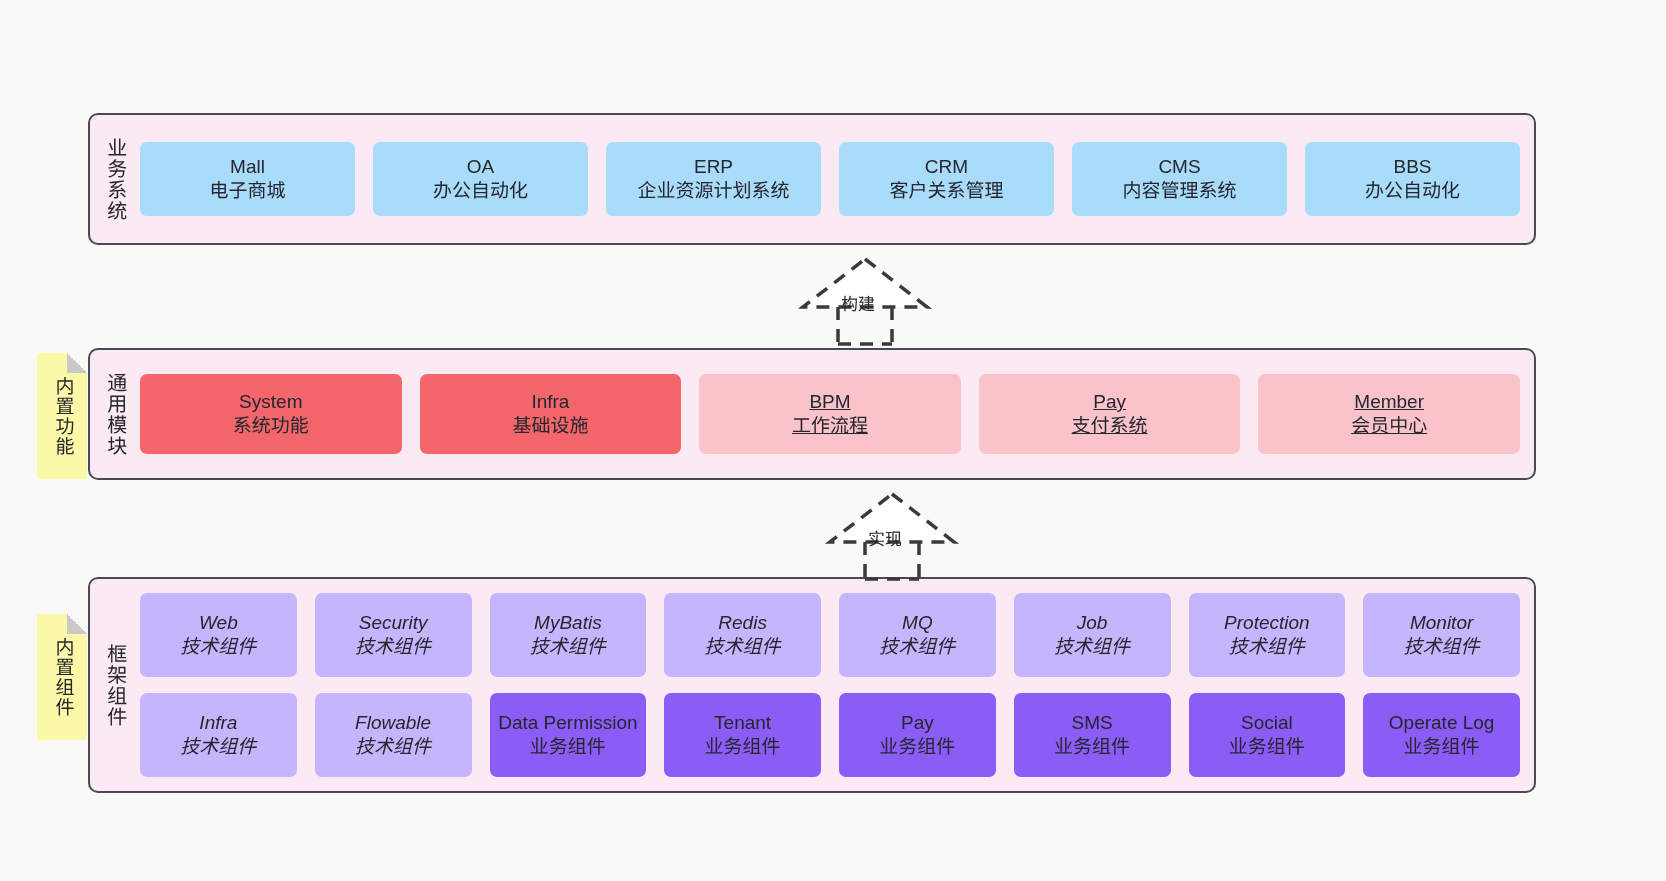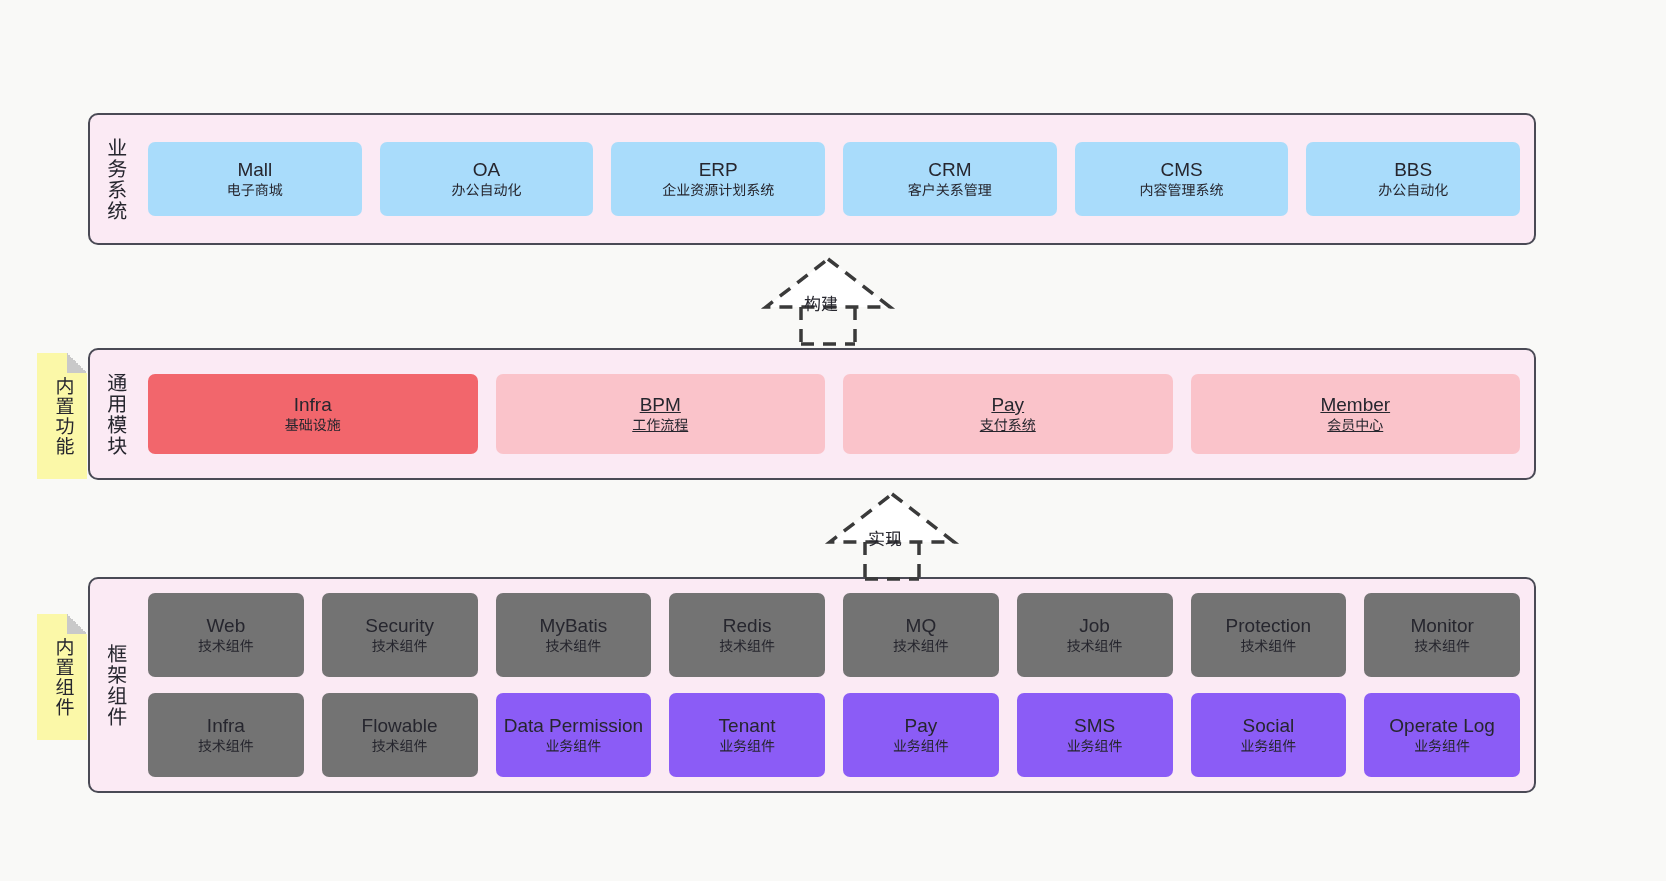--- a/index.html
+++ b/index.html
@@ -40,42 +40,41 @@
     display: flex;
     flex-direction: column;
     justify-content: center;
     gap: 16px;
     padding: 0 14px 0 0;
   }
   .row {
     display: flex;
     gap: 18px;
     align-items: flex-end;
-    margin-left: 8px;
   }
   .card {
     flex: 1 1 0;
     border-radius: 7px;
     display: flex;
     flex-direction: column;
     align-items: center;
     justify-content: center;
     text-align: center;
     line-height: 1.28;
     color: #26262e;
     user-select: none;
   }
   .card .t1 { font-size: 19px; }
-  .card .t2 { font-size: 14px; }
+  .card .t2 { font-size: 19px; }
 
   
   .c-blue        { background: #a9dcfb; }
   .c-red         { background: #f2666c; }
   .c-pink        { background: #fac3ca; text-decoration: underline; }
-  .c-green       { background: #737373; }
+  .c-green       { background: #c4b5fd; font-style: italic; }
   .c-lightgreen  { background: #8b5cf6; }
 
   
   #layer-business { left: 88px;  top: 113px; width: 1448px; height: 132px; }
   #layer-business .card { height: 74px; }
 
   #layer-modules  { left: 88px;  top: 348px; width: 1448px; height: 132px; }
   #layer-modules .card { height: 80px; }
 
   #layer-framework{ left: 88px;  top: 577px; width: 1448px; height: 216px; }
@@ -112,21 +111,21 @@
   .connector { position: absolute; z-index: 2; }
   .connector svg { display: block; }
   .conn-label {
     position: absolute;
     font-size: 17px;
     color: #26262e;
     background: transparent;
     user-select: none;
     white-space: nowrap;
   }
-  #conn-build  { left: 738px; top: 251px; width: 180px; height: 95px; }
+  #conn-build  { left: 775px; top: 251px; width: 180px; height: 95px; }
   #conn-build .conn-label  { left: 66px; top: 39px; }
   #conn-impl   { left: 802px; top: 486px; width: 180px; height: 95px; }
   #conn-impl  .conn-label  { left: 66px; top: 39px; }
 </style>
 </head>
 <body>
 
 <div id="canvas">
 
   <div class="layer" id="layer-business">
@@ -171,20 +170,24 @@
     </svg>
     <span class="conn-label">构建</span>
   </div>
 
   <div class="sticky" id="sticky-modules">内置功能</div>
 
   <div class="layer" id="layer-modules">
     <div class="layer-title">通用模块</div>
     <div class="layer-body">
       <div class="row">
+        <div class="card c-red">
+          <span class="t1">System</span>
+          <span class="t2">系统功能</span>
+        </div>
         <div class="card c-red">
           <span class="t1">Infra</span>
           <span class="t2">基础设施</span>
         </div>
         <div class="card c-pink">
           <span class="t1">BPM</span>
           <span class="t2">工作流程</span>
         </div>
         <div class="card c-pink">
           <span class="t1">Pay</span>

